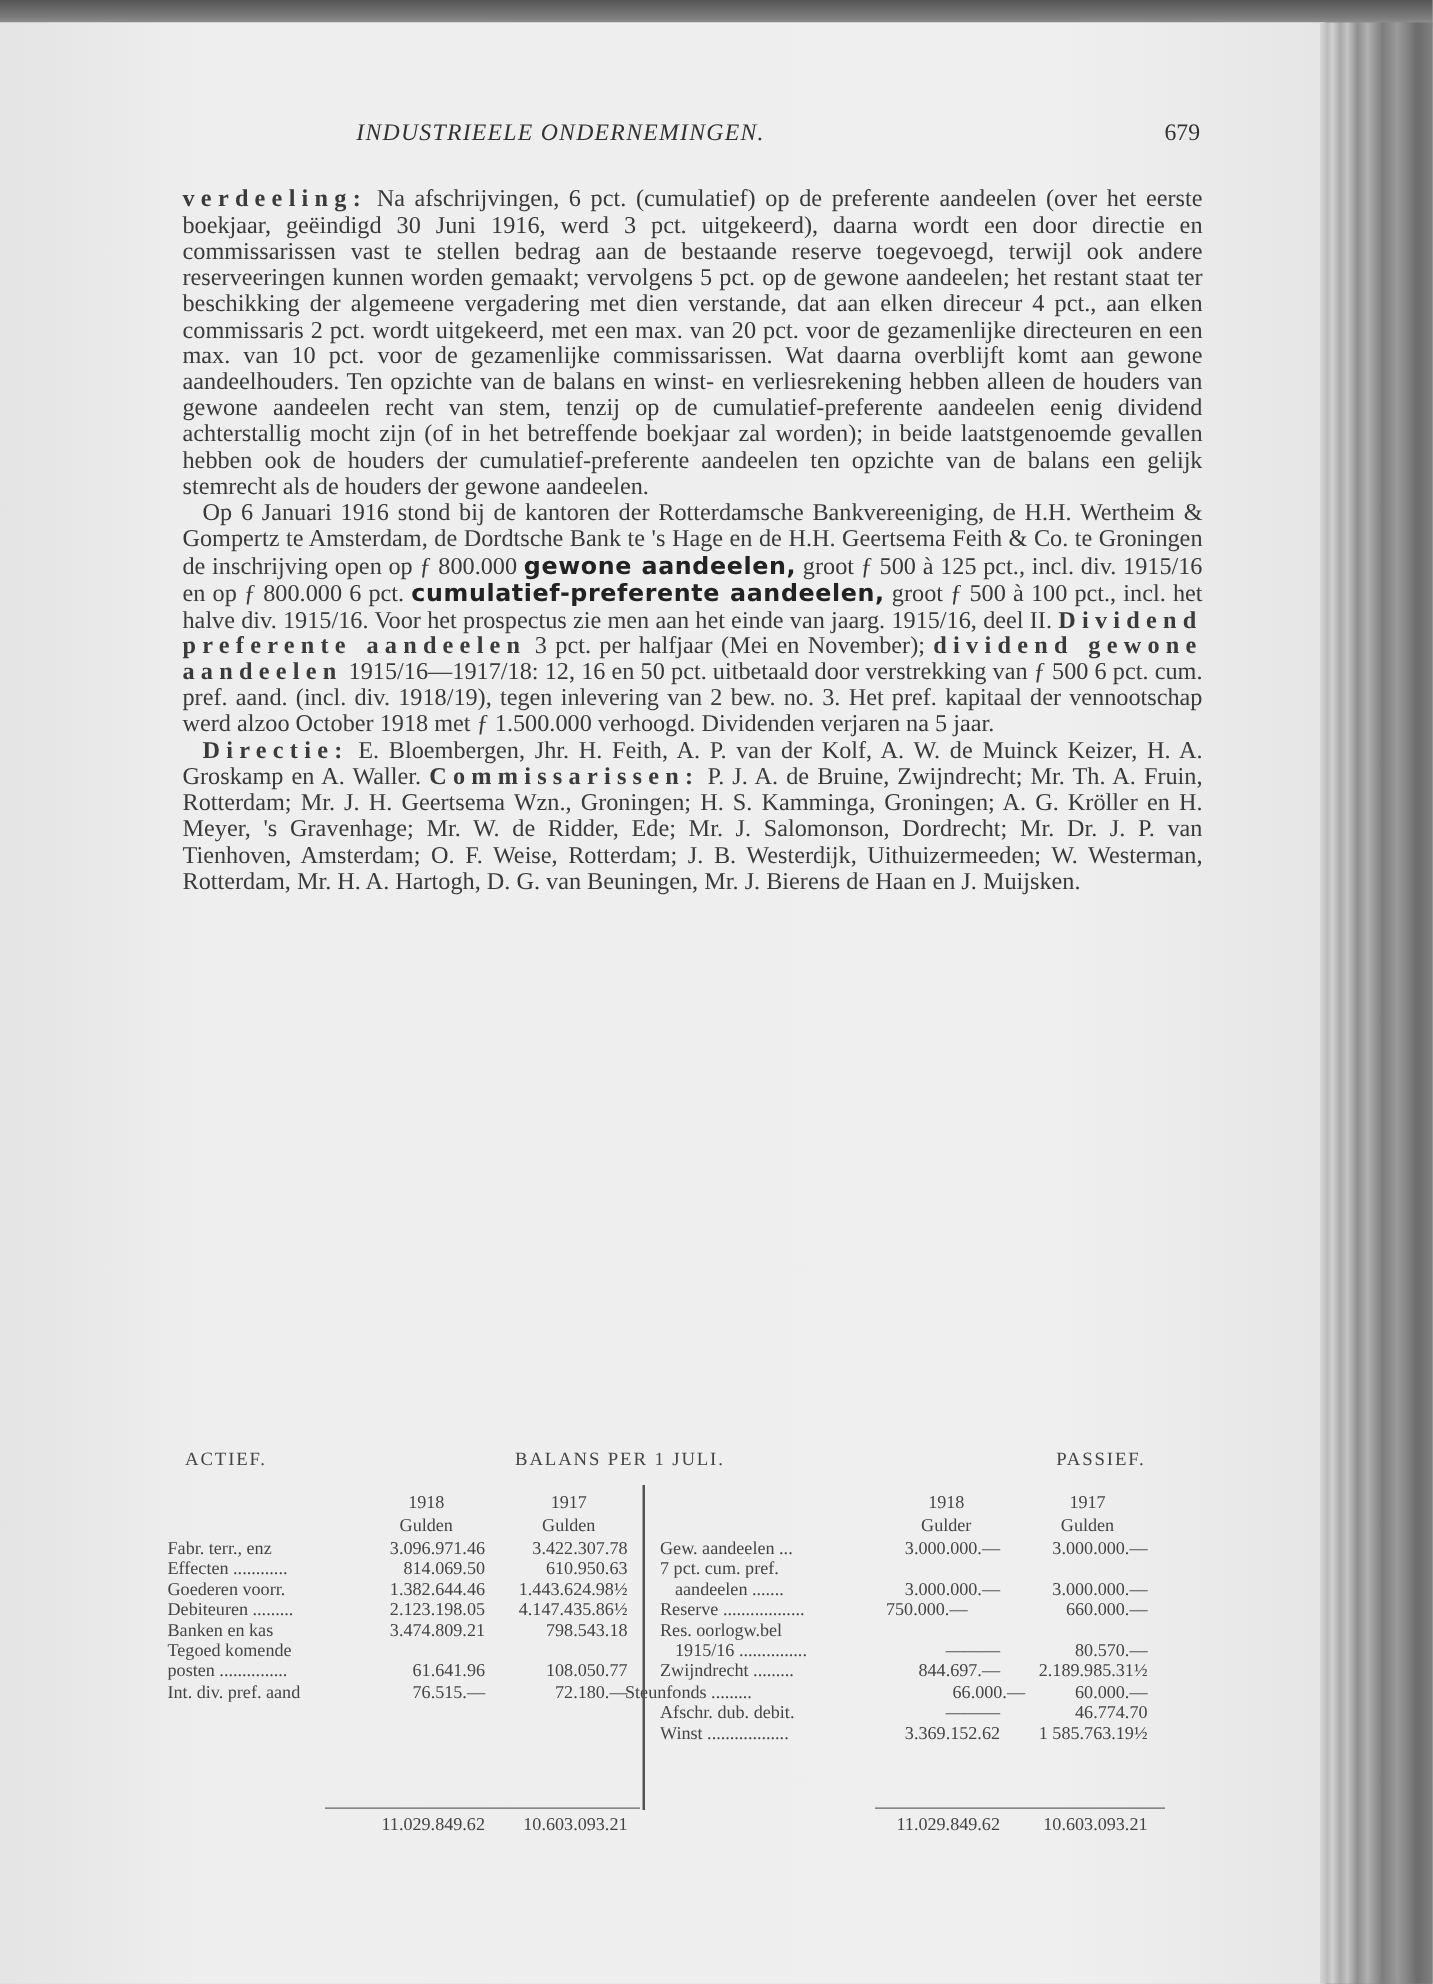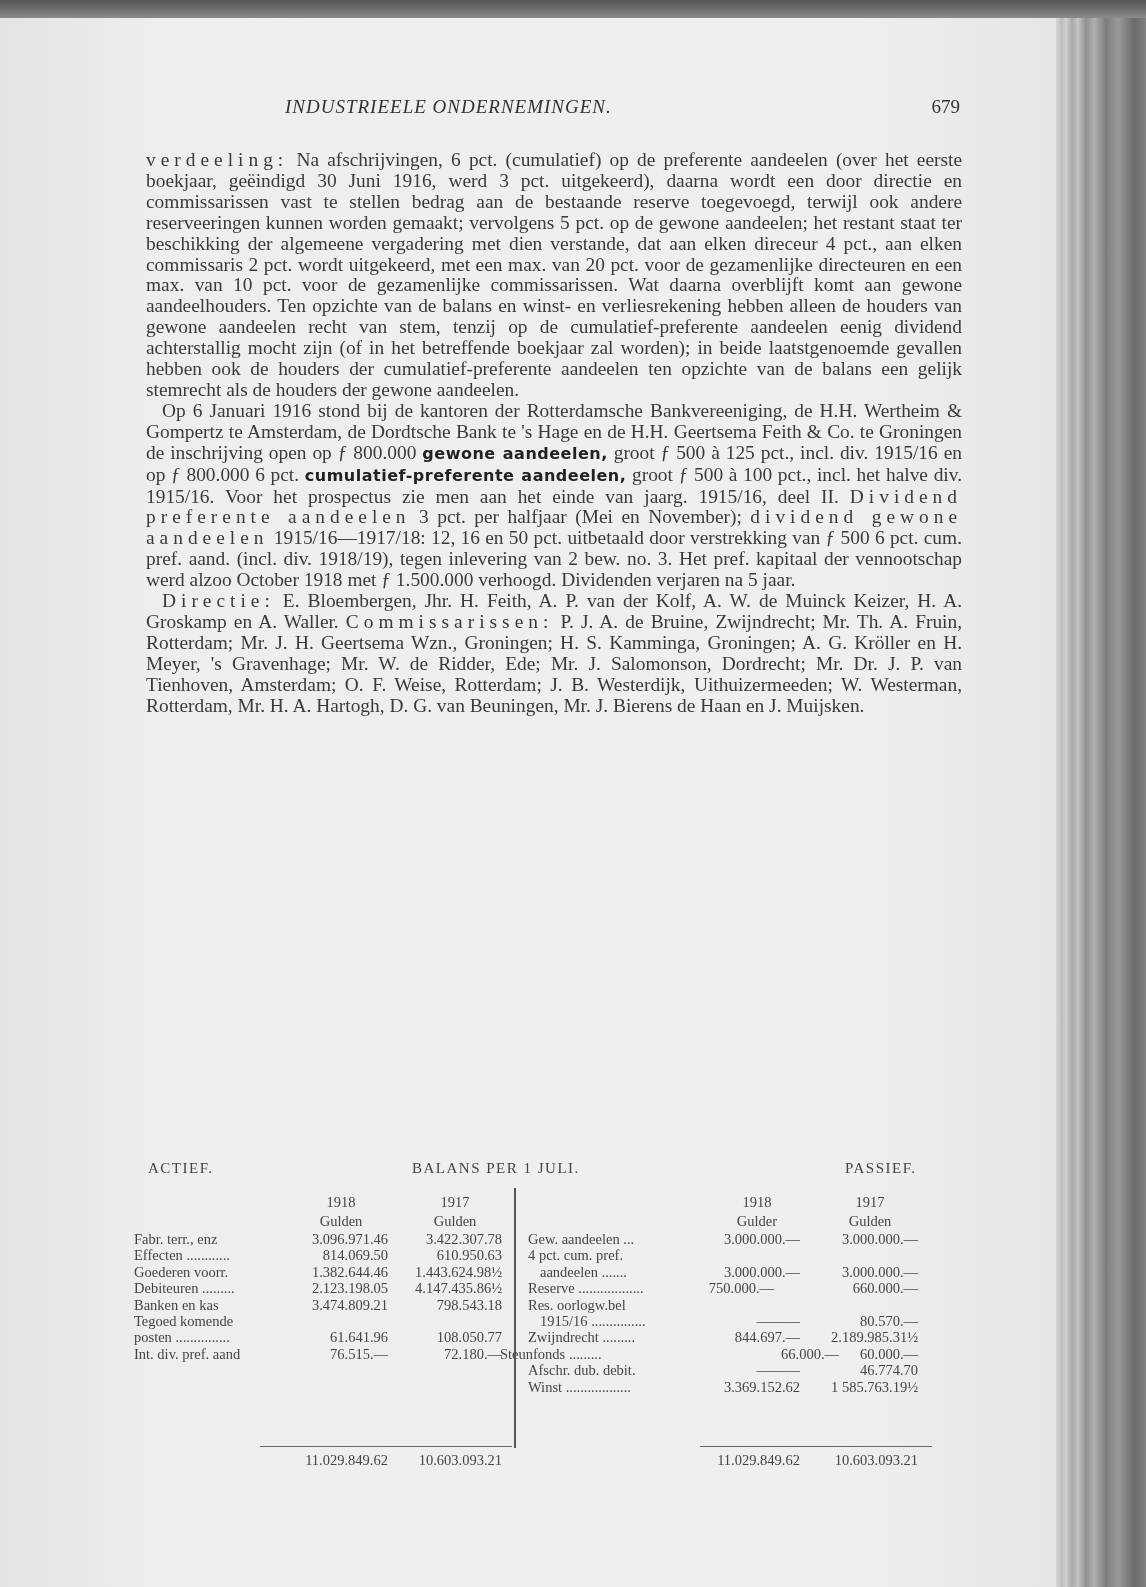--- a/index.html
+++ b/index.html
@@ -18,22 +18,22 @@
   }
   .spine { position:absolute; left:1056px; top:18px; width:90px; height:1569px;
     background:linear-gradient(90deg,#d6d6d6 0px,#bdbdbd 6px,#d0d0d0 10px,#a9a9a9 16px,#c4c4c4 22px,#8f8f8f 30px,#b0b0b0 38px,#7d7d7d 50px,#9a9a9a 62px,#6b6b6b 78px,#808080 90px); }
   .header { position:absolute; top:96px; left:285px; width:675px; height:28px; }
   .running-title { position:absolute; left:0; top:0; font-style:italic; font-size:19px; letter-spacing:1px; color:#333; }
   .page-number { position:absolute; right:0; top:0; font-size:19px; color:#333; }
   .body-text { position:absolute; left:146px; top:150px; width:816px;
     font-size:19.4px; line-height:20.9px; text-align:justify; color:#3a3a3a; }
   .body-text p { margin:0; }
   .body-text .indent { text-indent:16px; }
-  .spaced { letter-spacing:5px; }
-  .bold-sans { font-family:"DejaVu Sans","Liberation Sans",sans-serif; font-weight:bold; font-size:16px; letter-spacing:0.5px; color:#222; }
+  .spaced { letter-spacing:5px;font-weight:bold; }
+  .bold-sans { font-family:"DejaVu Sans","Liberation Sans",sans-serif; font-weight:bold; font-size:19px; letter-spacing:0.5px; color:#222; }
   .balance { position:absolute; left:0; top:0; width:1060px; height:1569px; font-size:14.5px; color:#444;font-family:Liberation Serif, serif; }
   .bal-head { position:absolute; top:1160px; font-size:15px; letter-spacing:1.5px; color:#444; }
   .cell { position:absolute; white-space:nowrap; }
   .num { text-align:right; }
   .center { text-align:center; }
   .vline { position:absolute; left:514px; top:1188px; width:2px; height:260px; background:#555; }
   .hline { position:absolute; height:1px; background:#666; }
 </style>
 </head>
 <body>
@@ -91,40 +91,40 @@
        <span class="cell num" style="left:270px;top:1329.4px;width:118px">61.641.96</span>
        <span class="cell num" style="left:388px;top:1329.4px;width:114px">108.050.77</span>
       <span class="cell" style="left:134px;top:1345.8px">Int. div. pref. aand</span>
        <span class="cell num" style="left:270px;top:1345.8px;width:118px">76.515.—</span>
        <span class="cell num" style="left:388px;top:1345.8px;width:114px">72.180.—</span>
     </div>
   <div id="passief-rows">
       <span class="cell" style="left:528px;top:1231px">Gew. aandeelen ...</span>
        <span class="cell num" style="left:690px;top:1231px;width:110px">3.000.000.—</span>
        <span class="cell num" style="left:800px;top:1231px;width:118px">3.000.000.—</span>
-      <span class="cell" style="left:528px;top:1247.4px">4 pct. cum. pref.</span>
+      <span class="cell" style="left:528px;top:1247.4px">7 pct. cum. pref.</span>
        <span class="cell num" style="left:690px;top:1247.4px;width:110px"></span>
        <span class="cell num" style="left:800px;top:1247.4px;width:118px"></span>
       <span class="cell" style="left:540px;top:1263.8px">aandeelen .......</span>
        <span class="cell num" style="left:690px;top:1263.8px;width:110px">3.000.000.—</span>
        <span class="cell num" style="left:800px;top:1263.8px;width:118px">3.000.000.—</span>
       <span class="cell" style="left:528px;top:1280.2px">Reserve ..................</span>
        <span class="cell num" style="left:664px;top:1280.2px;width:110px">750.000.—</span>
        <span class="cell num" style="left:800px;top:1280.2px;width:118px">660.000.—</span>
       <span class="cell" style="left:528px;top:1296.6px">Res. oorlogw.bel</span>
        <span class="cell num" style="left:690px;top:1296.6px;width:110px"></span>
        <span class="cell num" style="left:800px;top:1296.6px;width:118px"></span>
       <span class="cell" style="left:540px;top:1313px">1915/16 ...............</span>
        <span class="cell num" style="left:690px;top:1313px;width:110px">———</span>
        <span class="cell num" style="left:800px;top:1313px;width:118px">80.570.—</span>
       <span class="cell" style="left:528px;top:1329.4px">Zwijndrecht .........</span>
        <span class="cell num" style="left:690px;top:1329.4px;width:110px">844.697.—</span>
        <span class="cell num" style="left:800px;top:1329.4px;width:118px">2.189.985.31½</span>
       <span class="cell" style="left:500px;top:1345.8px">Steunfonds .........</span>
-       <span class="cell num" style="left:729px;top:1345.8px;width:110px">66.000.—</span>
+       <span class="cell num" style="left:710px;top:1345.8px;width:110px">66.000.—</span>
        <span class="cell num" style="left:800px;top:1345.8px;width:118px">60.000.—</span>
       <span class="cell" style="left:528px;top:1362.2px">Afschr. dub. debit.</span>
        <span class="cell num" style="left:690px;top:1362.2px;width:110px">———</span>
        <span class="cell num" style="left:800px;top:1362.2px;width:118px">46.774.70</span>
       <span class="cell" style="left:528px;top:1378.6px">Winst ..................</span>
        <span class="cell num" style="left:690px;top:1378.6px;width:110px">3.369.152.62</span>
        <span class="cell num" style="left:800px;top:1378.6px;width:118px">1 585.763.19½</span>
     </div>
 
   <div class="vline"></div>

